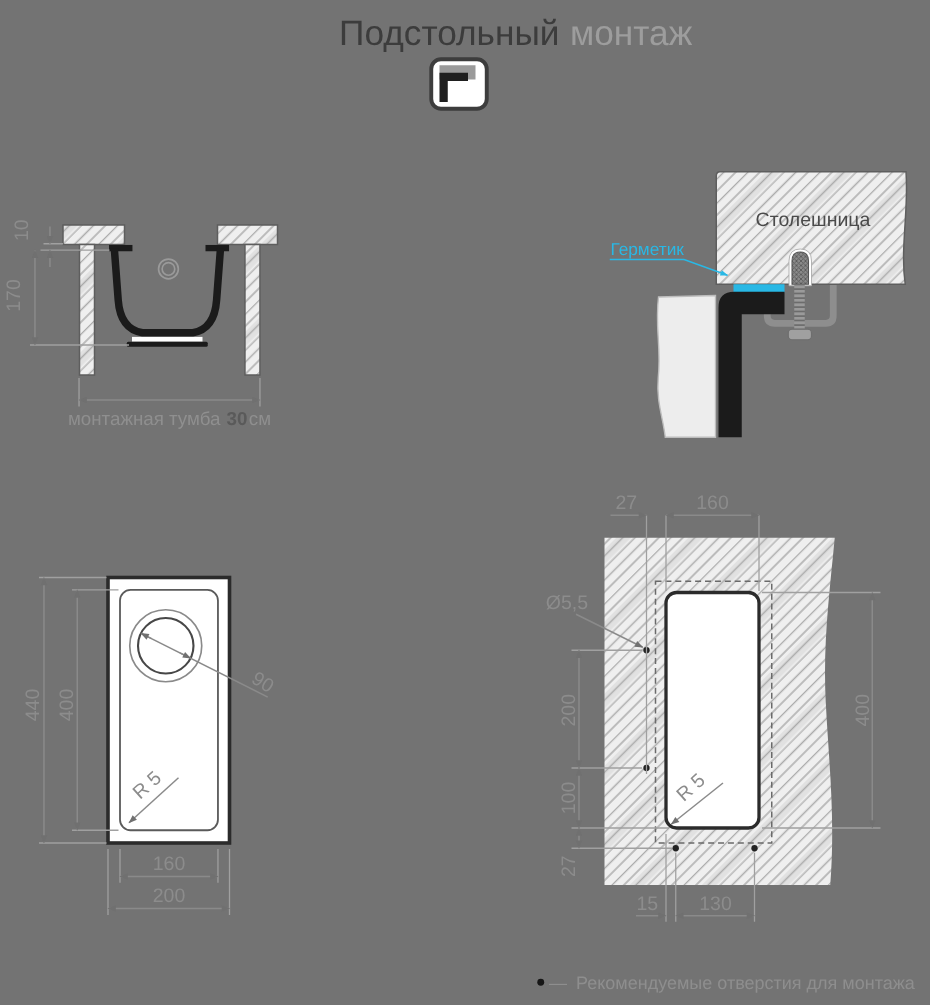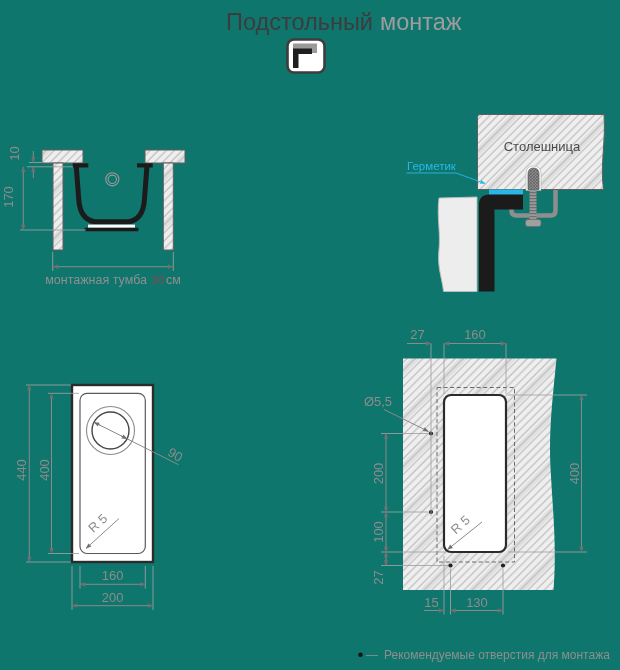--- a/index.html
+++ b/index.html
@@ -1,16 +1,16 @@
 <!DOCTYPE html>
 <html><head>
 <meta charset="utf-8">
 <style>
   html,body{margin:0;padding:0;background:#ffffff;}
-  .page{position:relative;width:620px;height:670px;background:#0f766e;overflow:hidden;
+  .page{position:relative;width:620px;height:670px;background:#737373;overflow:hidden;
         font-family:"Liberation Sans",sans-serif;}
   svg text{font-family:"Liberation Sans",sans-serif;}
   .title-main{font-size:23.5px;fill:#3c3c3c;}
   .title-sub{font-size:23.5px;fill:#9d9d9d;}
   .dim{font-size:13px;fill:#8c8c8c;}
   .lbl{font-size:13px;fill:#4a4a4a;}
   .cap{font-size:12.5px;fill:#8f8f8f;}
   .capb{font-weight:bold;fill:#5a5a5a;}
   .cyan-t{font-size:11.5px;fill:#29b8e5;}
   .legend-t{font-size:12px;fill:#8e8e8e;}

